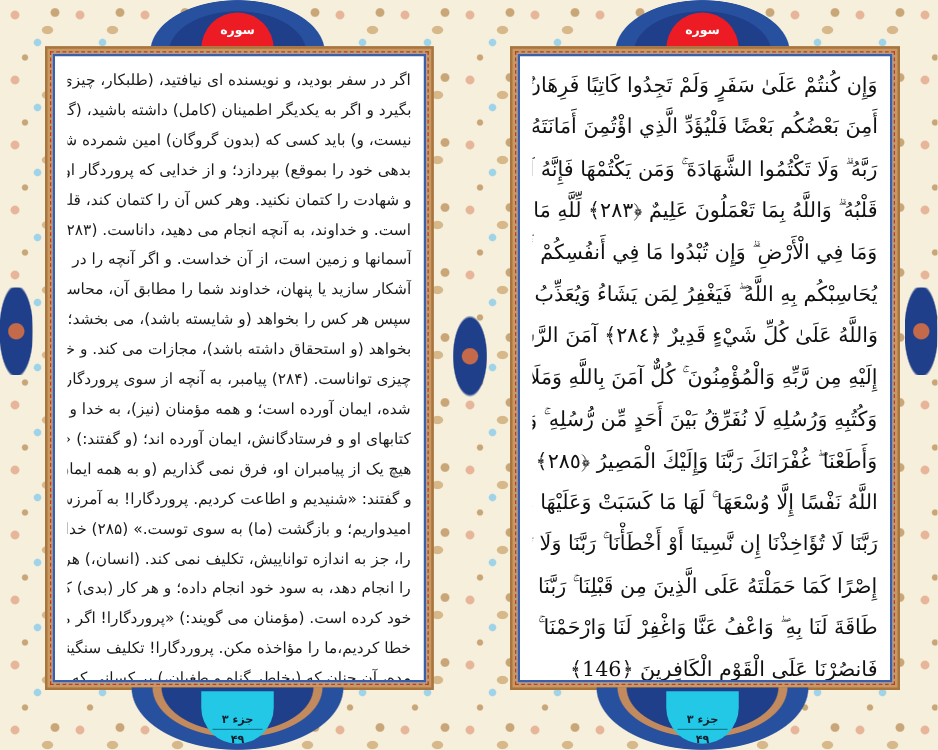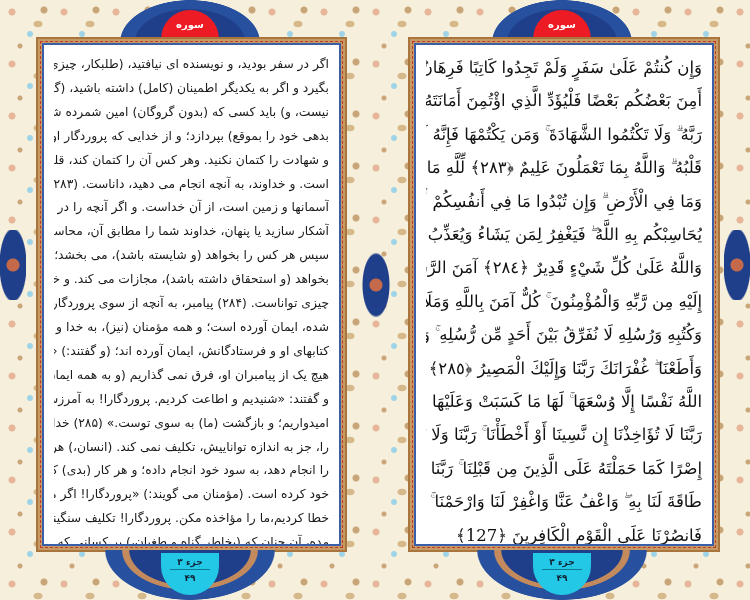--- a/index.html
+++ b/index.html
@@ -103,21 +103,21 @@
     position: absolute;
     top: 553px;
     width: 58px; height: 42px;
     background: #22c8e6;
     border-radius: 0 0 29px 29px;
     color: #123;
     font-family: "DejaVu Sans", sans-serif;
     font-size: 9px; font-weight: bold;
     text-align: center;
     direction: rtl;
-    padding-top: 2px;
+    padding-top: 16px;
   }
   .page.left .juz-badge  { left: 161px; }
   .page.right .juz-badge { left: 158px; }
   .juz-badge .juz { display: block; line-height: 14px; }
   .juz-badge .divider { display: block; width: 40px; margin: 0 auto; border-top: 1px solid #0c7f97; }
   .juz-badge .pnum { display: block; line-height: 16px; }
 
   
   .side-ornament {
     position: absolute;
@@ -193,21 +193,21 @@
             <span class="line">وَمَا فِي الْأَرْضِ ۗ وَإِن تُبْدُوا مَا فِي أَنفُسِكُمْ أَوْ تُخْفُوهُ</span>
             <span class="line">يُحَاسِبْكُم بِهِ اللَّهُ ۖ فَيَغْفِرُ لِمَن يَشَاءُ وَيُعَذِّبُ مَن يَشَاءُ ۗ</span>
             <span class="line">وَاللَّهُ عَلَىٰ كُلِّ شَيْءٍ قَدِيرٌ ﴿٢٨٤﴾ آمَنَ الرَّسُولُ بِمَا أُنزِلَ</span>
             <span class="line">إِلَيْهِ مِن رَّبِّهِ وَالْمُؤْمِنُونَ ۚ كُلٌّ آمَنَ بِاللَّهِ وَمَلَائِكَتِهِ</span>
             <span class="line">وَكُتُبِهِ وَرُسُلِهِ لَا نُفَرِّقُ بَيْنَ أَحَدٍ مِّن رُّسُلِهِ ۚ وَقَالُوا سَمِعْنَا</span>
             <span class="line">وَأَطَعْنَا ۖ غُفْرَانَكَ رَبَّنَا وَإِلَيْكَ الْمَصِيرُ ﴿٢٨٥﴾ لَا يُكَلِّفُ</span>
             <span class="line">اللَّهُ نَفْسًا إِلَّا وُسْعَهَا ۚ لَهَا مَا كَسَبَتْ وَعَلَيْهَا مَا اكْتَسَبَتْ ۗ</span>
             <span class="line">رَبَّنَا لَا تُؤَاخِذْنَا إِن نَّسِينَا أَوْ أَخْطَأْنَا ۚ رَبَّنَا وَلَا تَحْمِلْ عَلَيْنَا</span>
             <span class="line">إِصْرًا كَمَا حَمَلْتَهُ عَلَى الَّذِينَ مِن قَبْلِنَا ۚ رَبَّنَا وَلَا تُحَمِّلْنَا مَا لَا</span>
             <span class="line">طَاقَةَ لَنَا بِهِ ۖ وَاعْفُ عَنَّا وَاغْفِرْ لَنَا وَارْحَمْنَا ۚ أَنتَ مَوْلَانَا</span>
-            <span class="line last">فَانصُرْنَا عَلَى الْقَوْمِ الْكَافِرِينَ ﴿127﴾</span>
+            <span class="line last">فَانصُرْنَا عَلَى الْقَوْمِ الْكَافِرِينَ ﴿146﴾</span>
           </div>
       </div>
     </div>
 
     <div class="bottom-medallion"></div>
     <div class="juz-badge">
       <span class="juz">جزء ۳</span>
       <span class="divider"></span>
       <span class="pnum">۴۹</span>
     </div>

